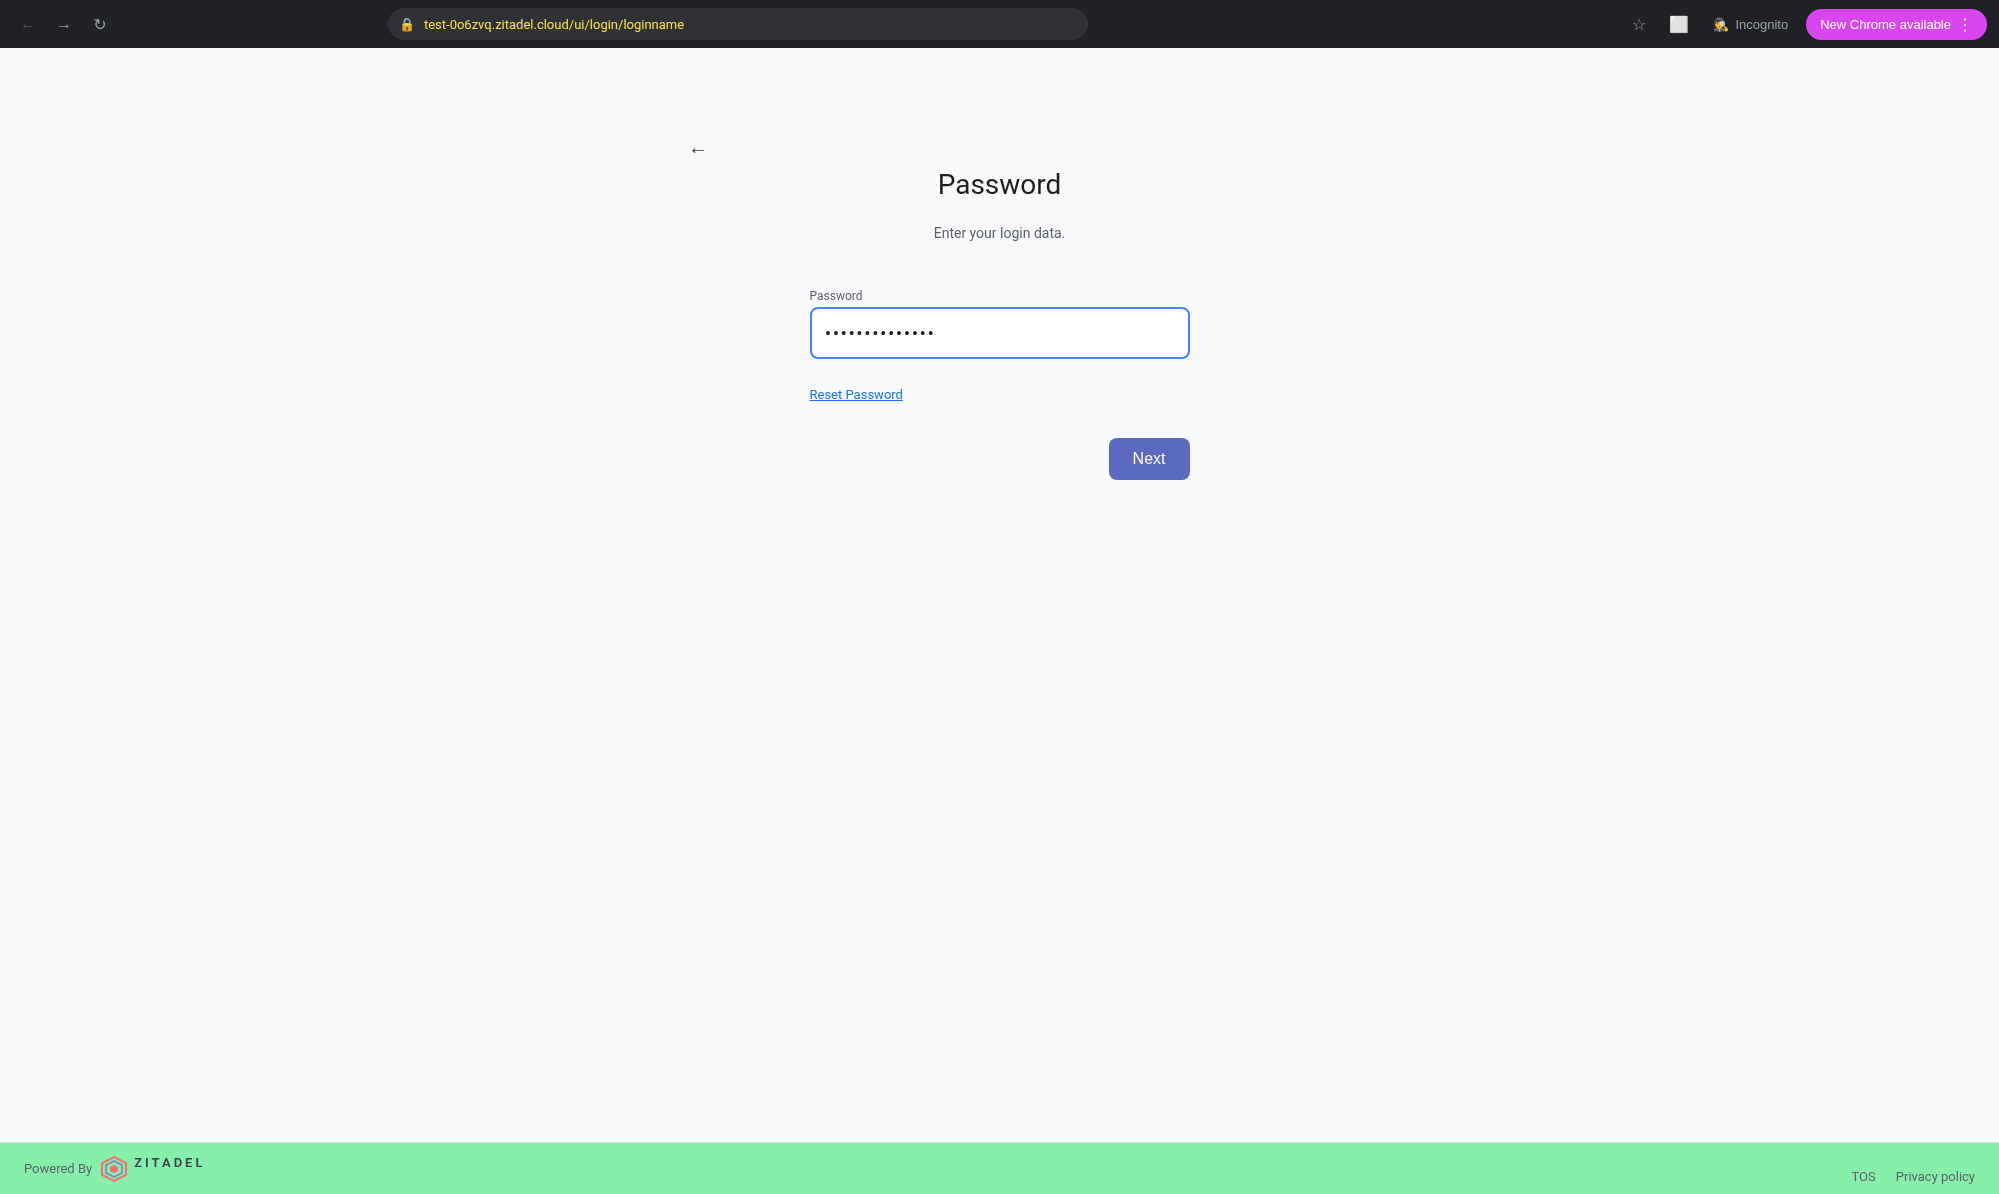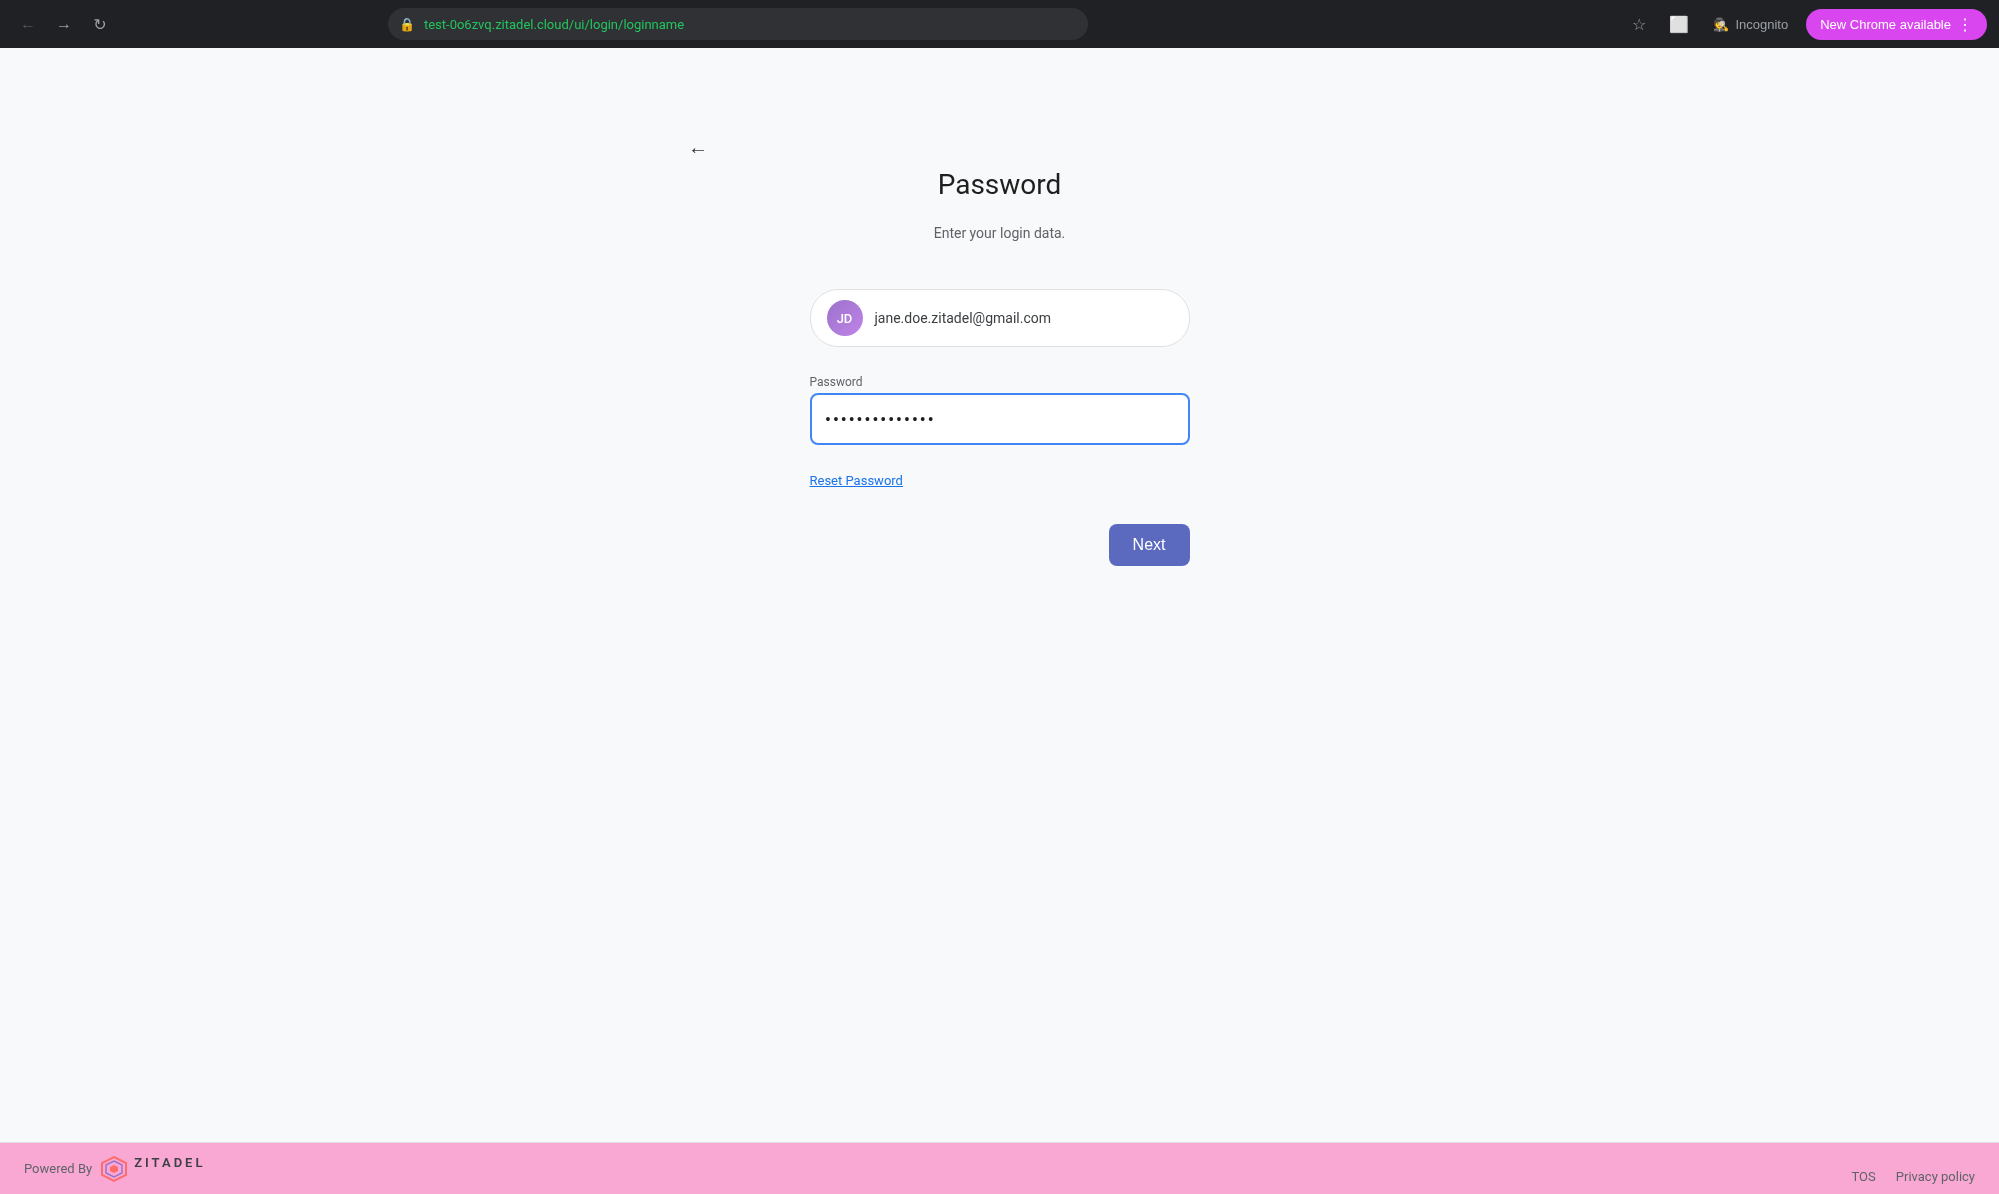--- a/index.html
+++ b/index.html
@@ -41,21 +41,21 @@
       border-radius: 16px;
       display: flex;
       align-items: center;
       padding: 0 12px;
       gap: 8px;
       max-width: 700px;
       margin: 0 auto;
     }
     .address-bar .lock-icon { color: #9aa0a6; font-size: 13px; }
     .address-text {
-      color: #22c55e;
+      color: #fde047;
       font-size: 13px;
       flex: 1;
     }
     .browser-actions {
       display: flex;
       align-items: center;
       gap: 8px;
       margin-left: auto;
     }
     .star-btn, .tab-btn {
@@ -229,21 +229,21 @@
       font-weight: 500;
       cursor: pointer;
       align-self: flex-end;
       margin-top: 24px;
     }
 
     
     .page-footer {
       width: 100%;
       height: 52px;
-      background: #f9a8d4;
+      background: #86efac;
       border-top: 1px solid #e0e0e0;
       display: flex;
       align-items: center;
       padding: 0 24px;
       justify-content: space-between;
     }
 
     .powered-by {
       display: flex;
       align-items: center;
@@ -309,24 +309,20 @@
   </div>
 </div>
 
 <div class="page-content">
   <button class="back-arrow">←</button>
 
   <div class="login-card">
     <h1 class="card-title">Password</h1>
     <p class="card-subtitle">Enter your login data.</p>
 
-    <div class="user-display">
-      <div class="user-avatar">JD</div>
-      <span class="user-email">jane.doe.zitadel@gmail.com</span>
-    </div>
 
     <div class="form-group">
       <label class="form-label">Password</label>
       <input class="form-input" type="password" value="••••••••••••••" style="">
     </div>
 
     <a class="reset-link">Reset Password</a>
 
     <button class="next-btn">Next</button>
   </div>

